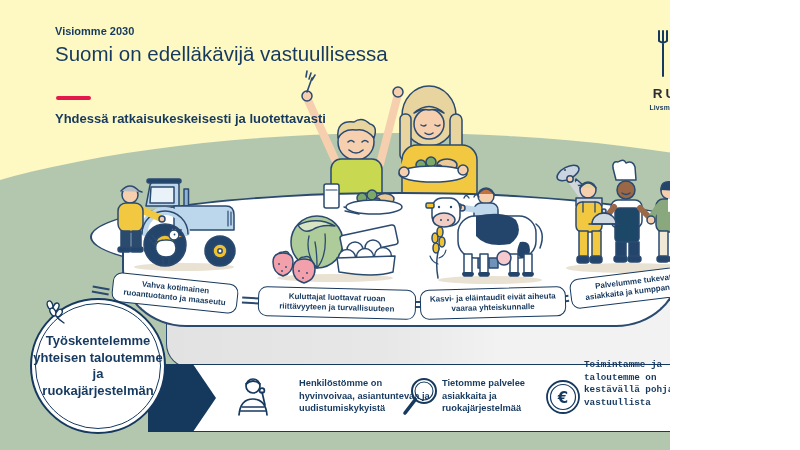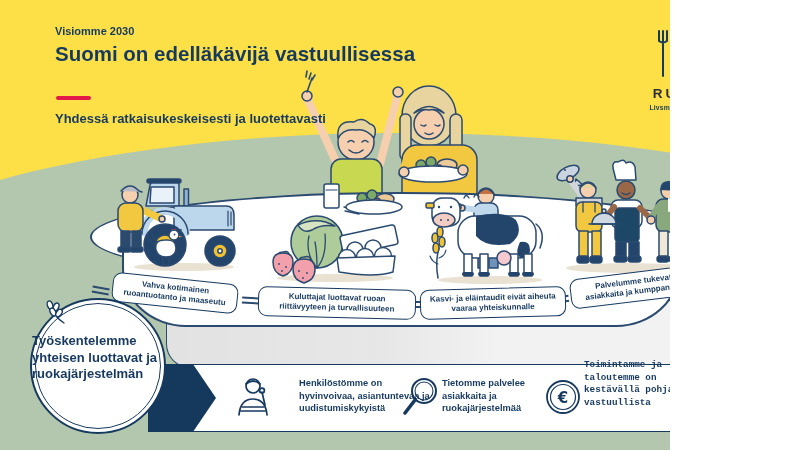--- a/index.html
+++ b/index.html
@@ -1,22 +1,22 @@
 <!DOCTYPE html>
 <html><head>
 <meta charset="utf-8">
 <style>
   html,body{margin:0;padding:0;}
-  #stage{position:relative;width:670px;height:450px;background:#fde047;overflow:hidden;
+  #stage{position:relative;width:670px;height:450px;background:#fef9c3;overflow:hidden;
          font-family:"Liberation Sans",sans-serif;-webkit-font-smoothing:antialiased;}
   #stage *{box-sizing:border-box;}
 
   
   .eyebrow{position:absolute;left:55px;top:25px;font-size:11px;font-weight:bold;color:#16395f;z-index:20;}
-  .title{position:absolute;left:55px;top:41px;font-size:20.5px;line-height:25px;font-weight:bold;color:#16395f;z-index:20;}
+  .title{position:absolute;left:55px;top:41px;font-size:20.5px;line-height:25px;font-weight:normal;color:#16395f;z-index:20;}
   .accent-dash{position:absolute;left:56px;top:96px;width:35px;height:3.5px;background:#e4194b;border-radius:2px;z-index:20;}
   .subtitle{position:absolute;left:55px;top:111px;font-size:13px;font-weight:bold;color:#16395f;z-index:20;text-align:right;}
 
   
   .logo{position:absolute;left:627px;top:24px;width:170px;text-align:right;z-index:20;}
   .logo svg{display:block;margin:0 auto;}
   .logo-name{font-size:13.5px;font-weight:bold;letter-spacing:3px;color:#2d2d36;margin-top:2px;}
   .logo-tagline{font-size:6.8px;font-weight:bold;color:#16395f;margin-top:3px;letter-spacing:.2px;}
   .logo-tagline .dot{color:#e4194b;font-size:7px;margin:0 2px;}
 
@@ -35,21 +35,21 @@
 
   
   .callout{position:absolute;background:#ffffff;border:1.5px solid #16395f;border-radius:9px;
            padding:4px 7px;font-size:8px;line-height:10px;font-weight:bold;color:#16395f;
            text-align:center;z-index:8;}
   .connector{position:absolute;width:17px;height:9px;z-index:6;}
   .connector i{display:block;height:1.8px;background:#2b4a70;margin-bottom:3.4px;}
 
   
   .vision-circle{position:absolute;left:30px;top:298px;width:136px;height:136px;border-radius:50%;
-                 background:#ffffff;border:2.5px solid #16395f;z-index:11;}
+                 background:#ffffff;border:2.5px solid #16395f;z-index:11;text-align:center;}
   .vision-circle::before{content:"";position:absolute;left:3px;top:3px;right:3px;bottom:3px;
                  border:1px solid #16395f;border-radius:50%;}
   .vision-text{position:relative;margin-top:33px;font-size:13px;line-height:16.5px;font-weight:bold;color:#16395f;}
   .wheat-badge{position:absolute;left:42px;top:297px;z-index:12;}
 
   
   .chevron{position:absolute;left:148px;top:364px;width:68px;height:68px;background:#14395c;z-index:10;
            clip-path:polygon(0 0,66% 0,100% 50%,66% 100%,0 100%);}
   .bottom-bar{position:absolute;left:154px;top:364px;width:568px;height:68px;background:#ffffff;
               border:1.5px solid #16395f;border-radius:16px;z-index:9;}
@@ -345,21 +345,21 @@
   <div class="callout" style="left:258px;top:288px;width:158px;transform:rotate(1.5deg);">Kuluttajat luottavat ruoan riittävyyteen ja turvallisuuteen</div>
   <div class="callout" style="left:420px;top:288px;width:146px;transform:rotate(-1.5deg);">Kasvi- ja eläintaudit eivät aiheuta vaaraa yhteiskunnalle</div>
   <div class="callout" style="left:570px;top:272px;width:128px;transform:rotate(-7deg);">Palvelumme tukevat asiakkaita ja kumppaneita</div>
 
   <div class="bottom-bar"></div>
   <div class="chevron"></div>
 
   <div class="vision-circle">
     <div class="vision-text">
       <div>Työskentelemme</div>
-      <div>yhteisen luottavat ja</div>
+      <div>yhteisen taloutemme ja</div>
       <div>ruokajärjestelmän</div>
     </div>
   </div>
   <svg class="wheat-badge" width="30" height="30" viewBox="0 0 30 30">
     <g stroke="#16395f" stroke-width="1.4" fill="#ffffff" stroke-linecap="round" stroke-linejoin="round">
       <path d="M22,26 Q12,20 9,8" fill="none"></path>
       <ellipse cx="8" cy="8" rx="2.6" ry="4.2" transform="rotate(-20 8 8)"></ellipse>
       <ellipse cx="14" cy="10" rx="2.6" ry="4.2" transform="rotate(25 14 10)"></ellipse>
       <ellipse cx="11" cy="15" rx="2.6" ry="4.2" transform="rotate(-30 11 15)"></ellipse>
       <ellipse cx="17" cy="16" rx="2.6" ry="4.2" transform="rotate(35 17 16)"></ellipse>

